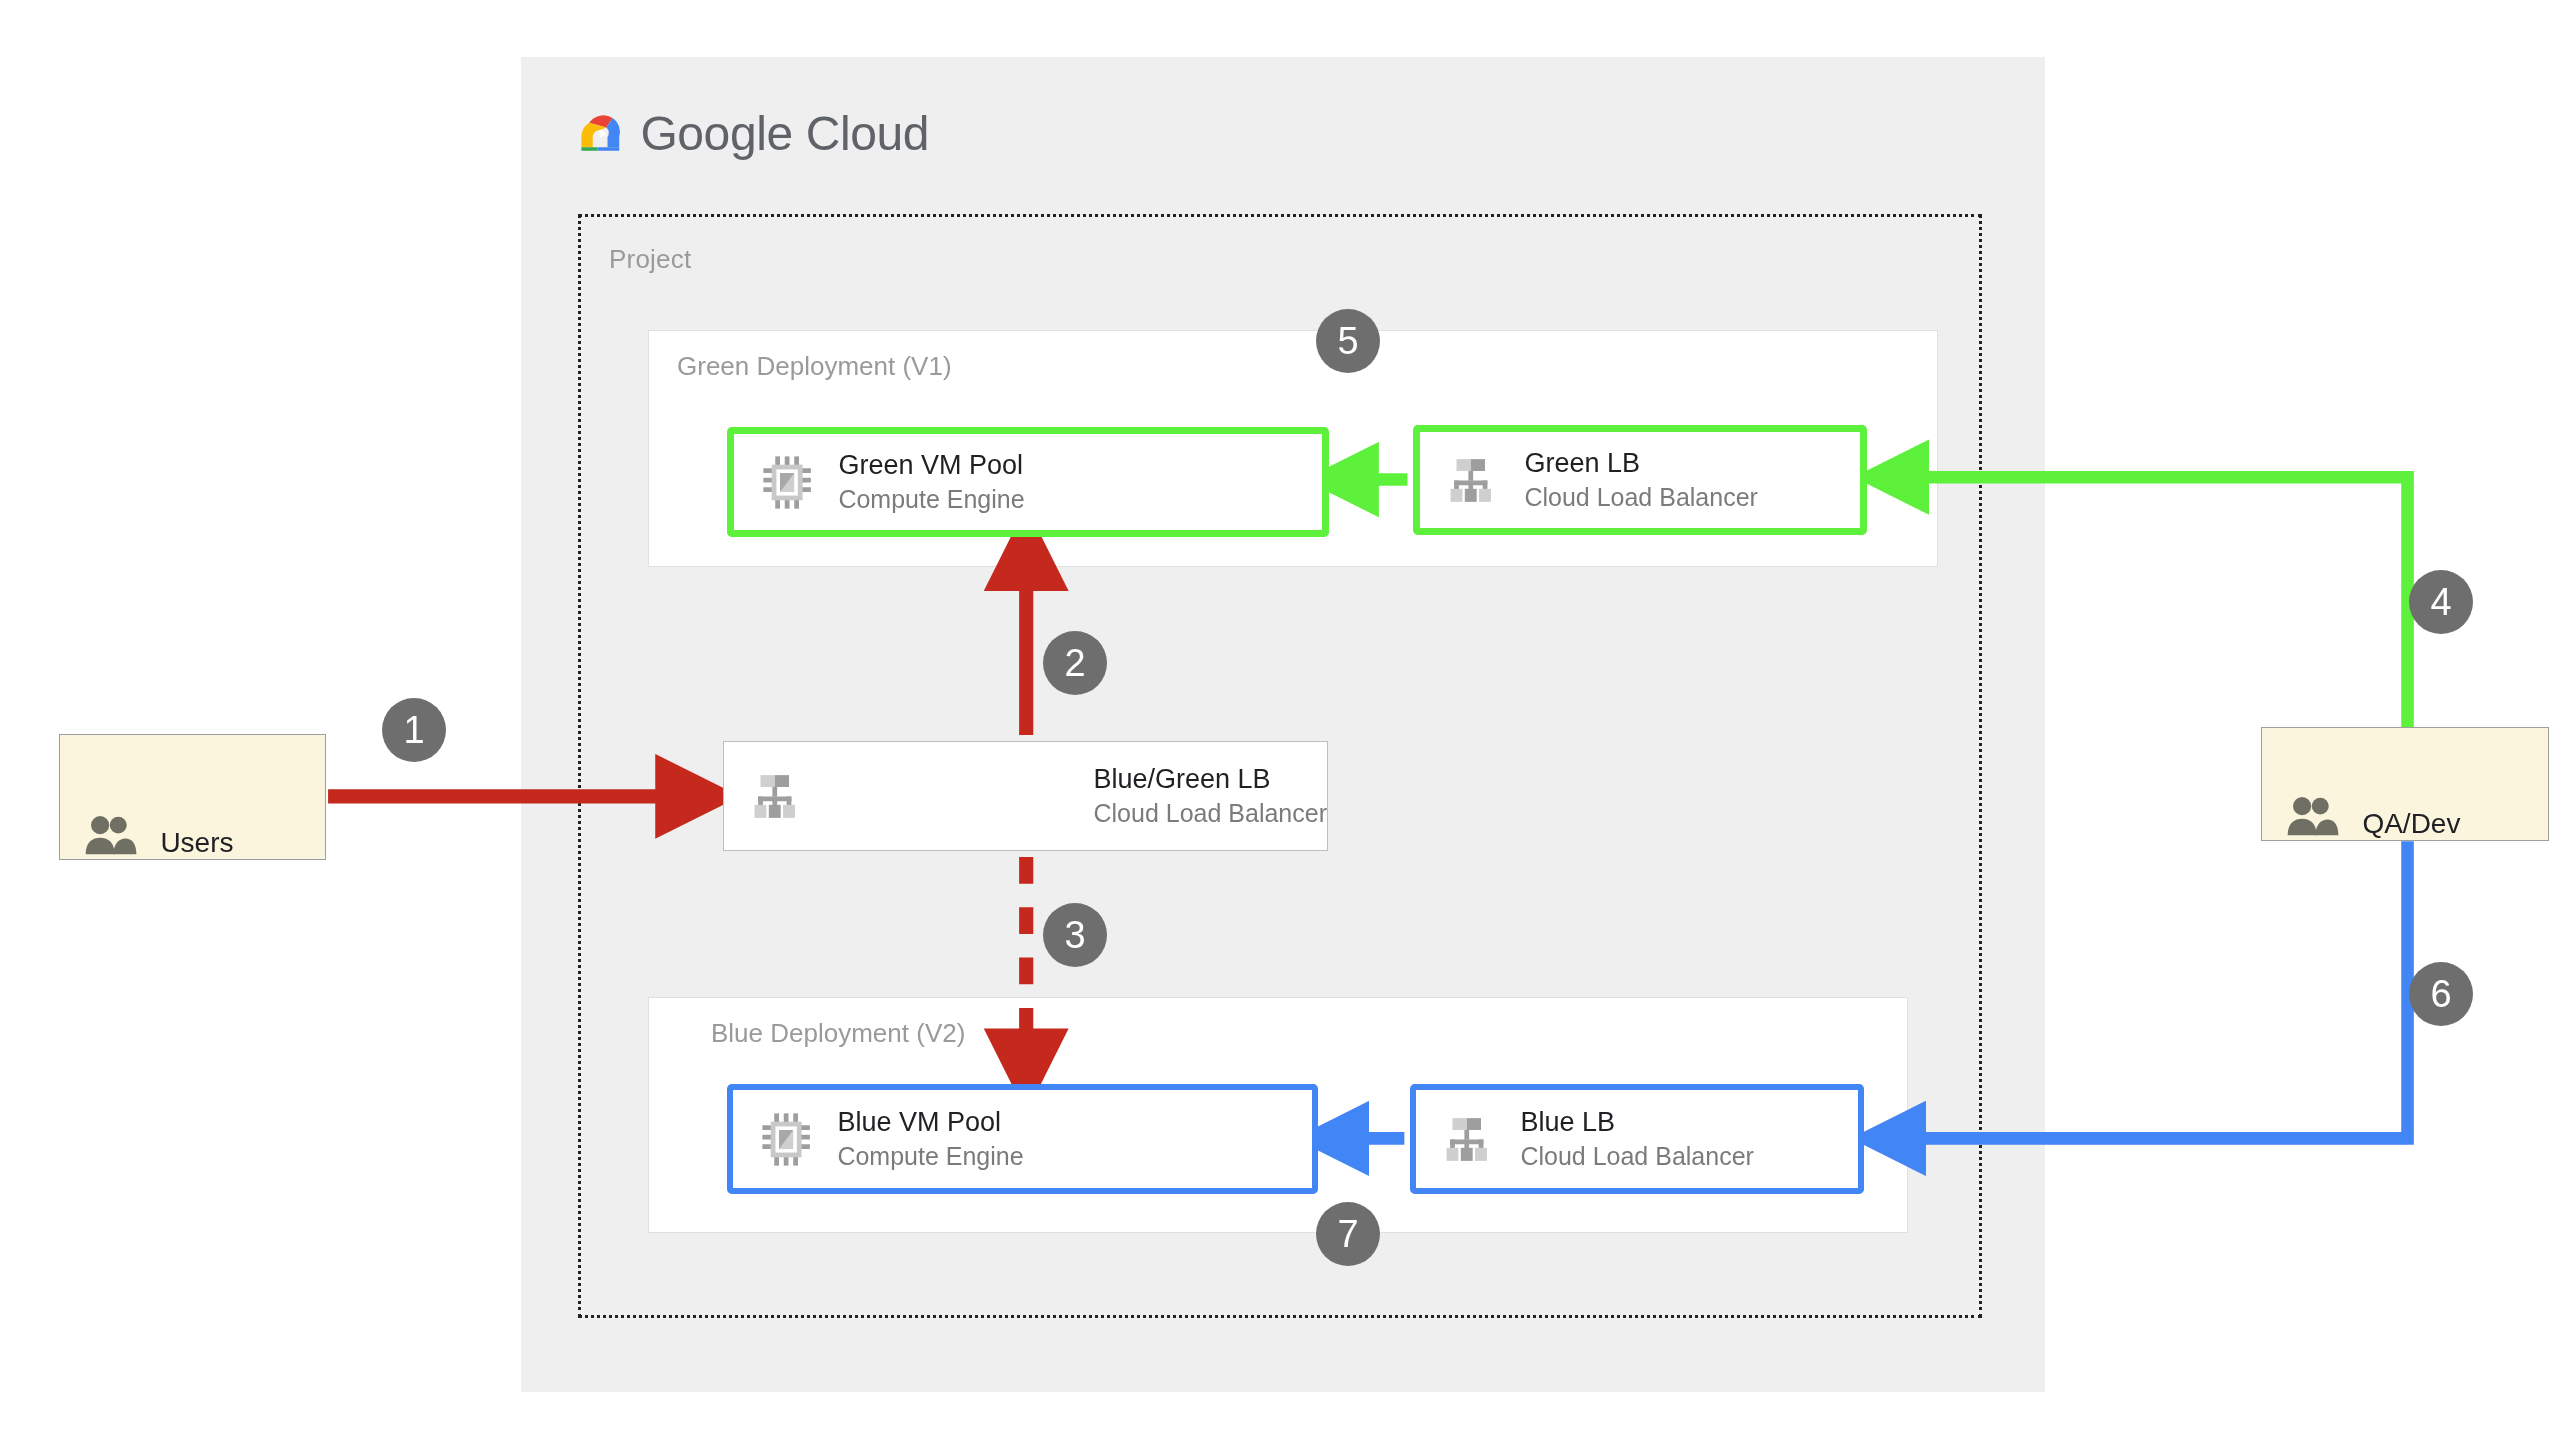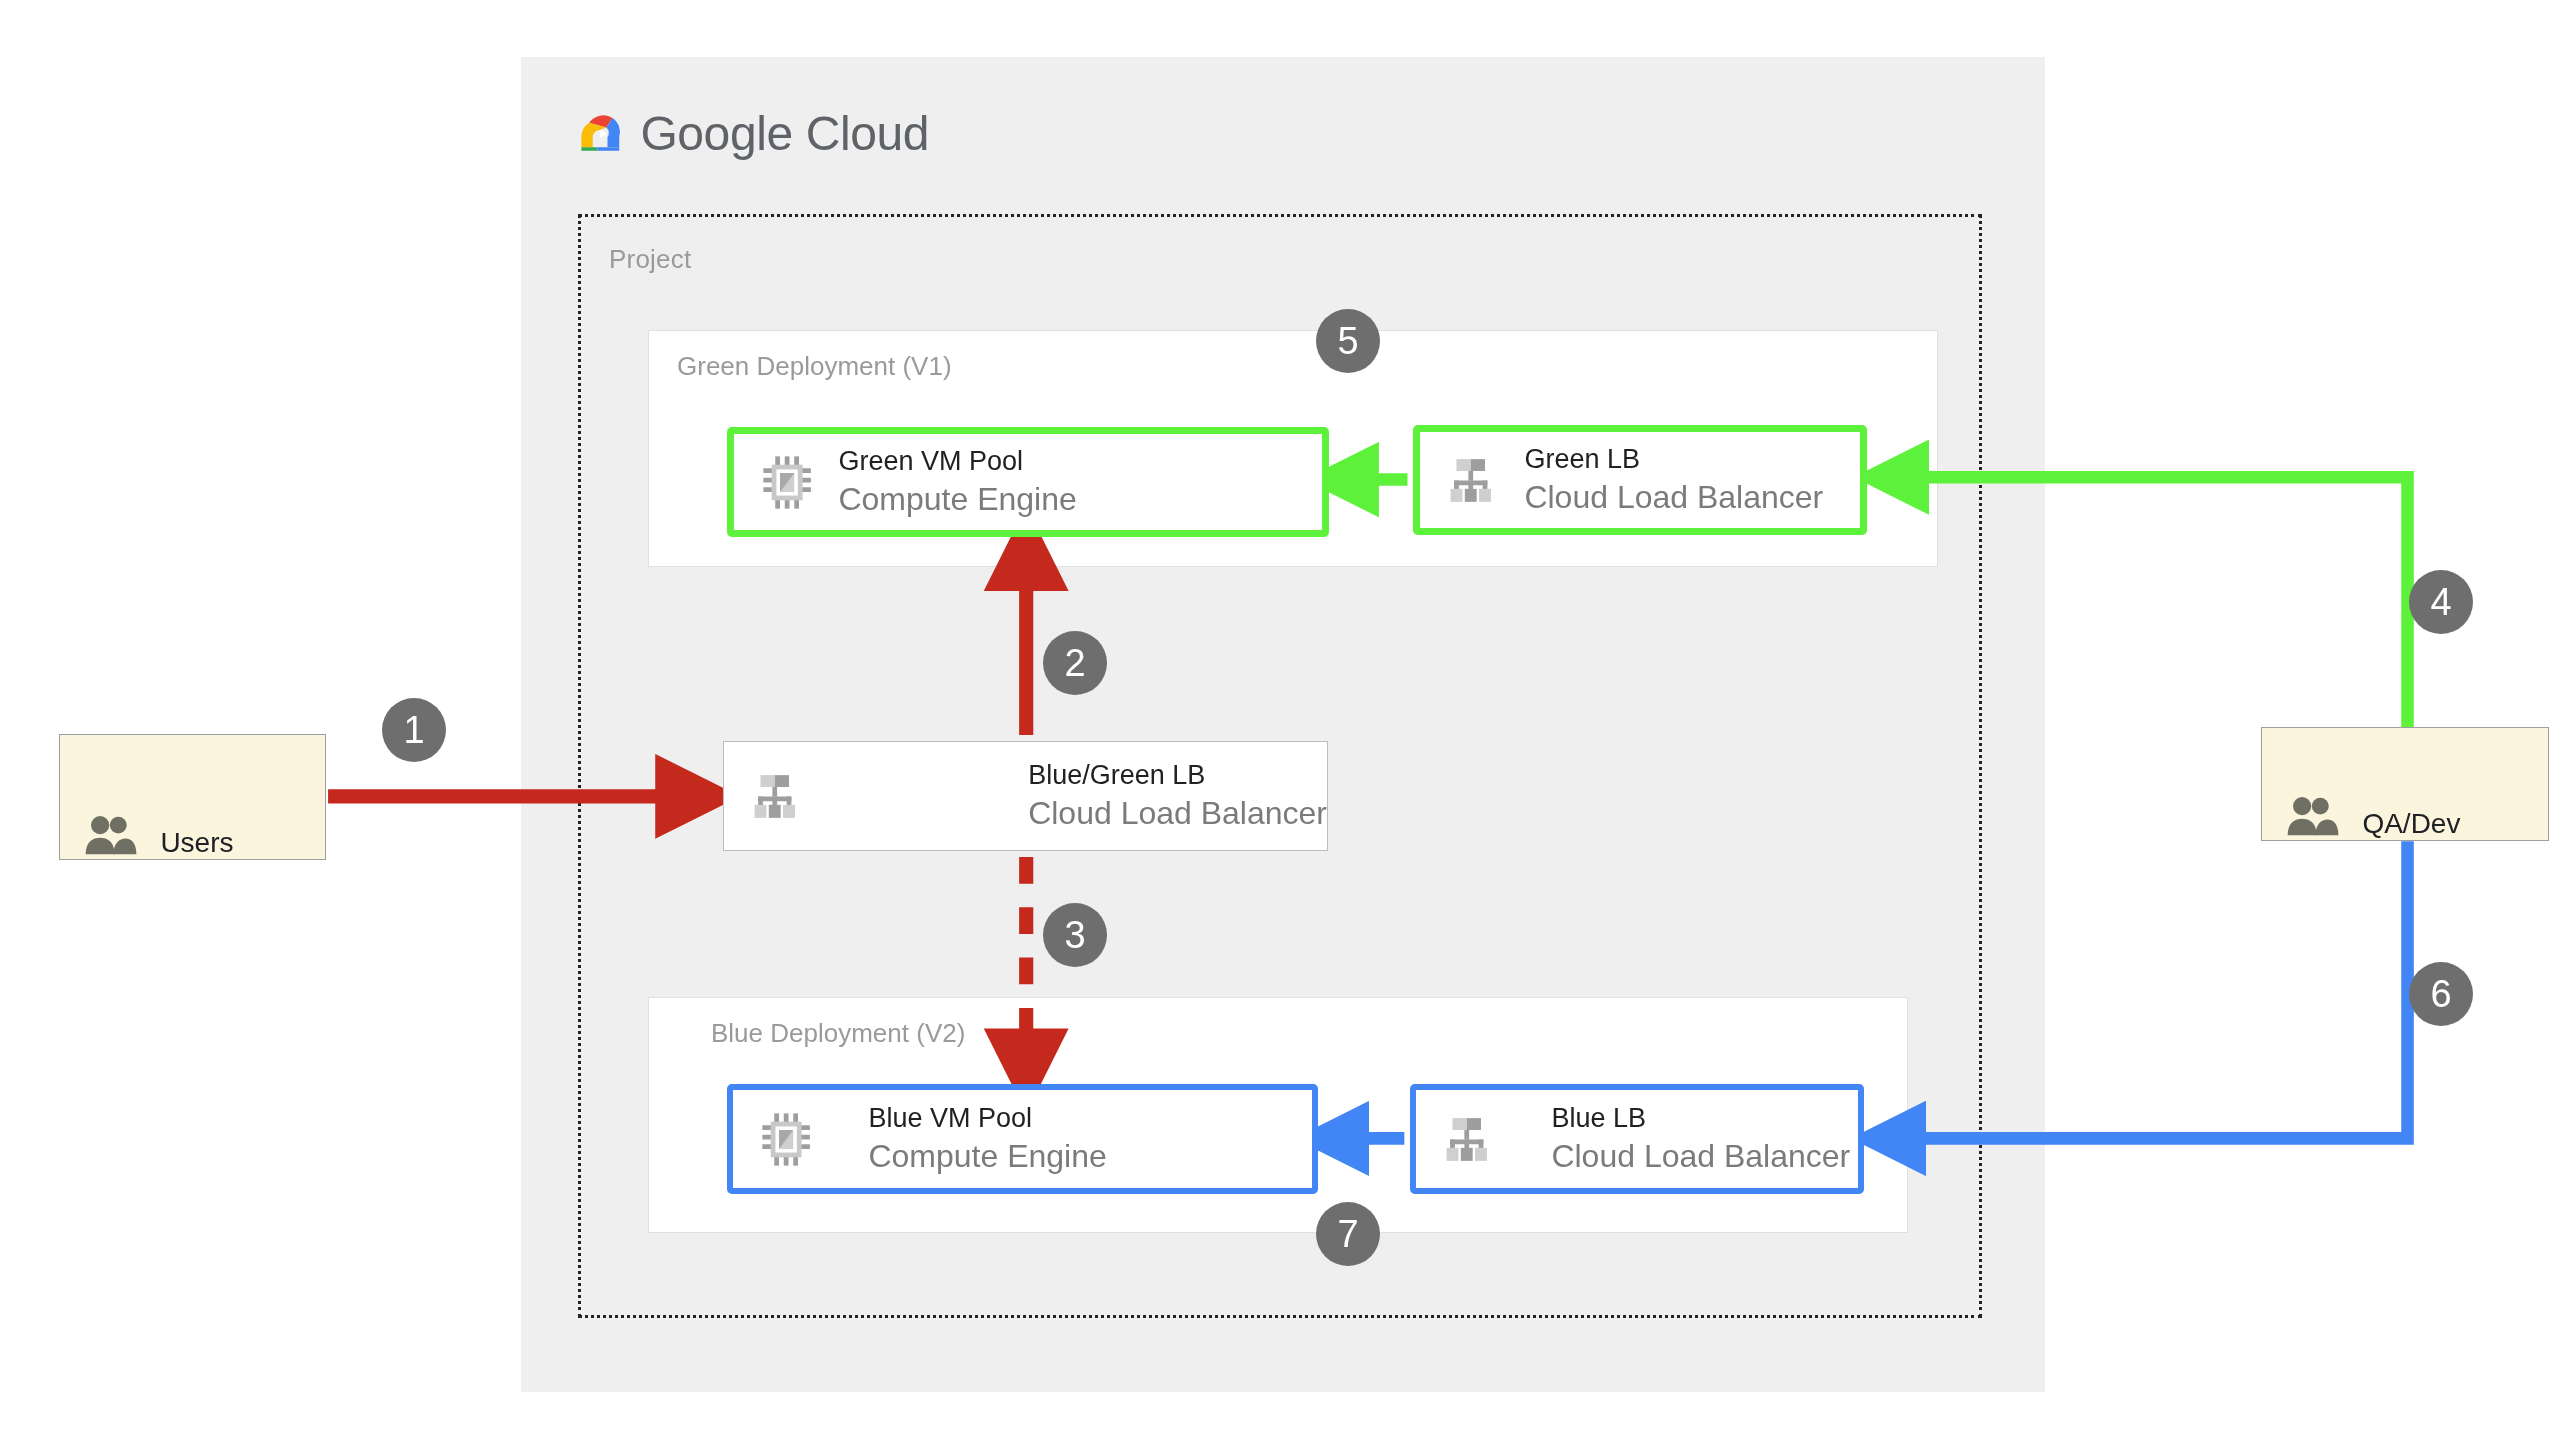--- a/index.html
+++ b/index.html
@@ -100,27 +100,27 @@
     height: 57px;
   }
   .card .card-text { display: flex; flex-direction: column; justify-content: center; }
   .card .card-title {
     font-size: 27px;
     color: #202124;
     line-height: 1.3;
     white-space: nowrap;
   }
   .card .card-sub {
-    font-size: 32px;
+    font-size: 25px;
     color: #7b7b7b;
     line-height: 1.3;
     white-space: nowrap;
   }
   .card-green { border: 7px solid #5ef13c; border-radius: 4.7px; }
-  .card-blue  { border: 6.3px solid #4285f4; border-radius: 4.7px; gap: 31px; }
+  .card-blue  { border: 6.3px solid #4285f4; border-radius: 4.7px; }
   .card-plain { border: 1.6px solid #bdbdbd; }
 
   #card-green-vm { left: 727px; top: 427px; width: 602px; height: 110px; }
   #card-green-lb { left: 1413px; top: 425px; width: 454px; height: 110px; }
   #card-bg-lb    { left: 723px; top: 741px; width: 605px; height: 110px; justify-content: space-between; }
   #card-blue-vm  { left: 727px; top: 1084px; width: 591px; height: 110px; }
   #card-blue-lb  { left: 1410px; top: 1084px; width: 454px; height: 110px; }
 
   
   .actor {

